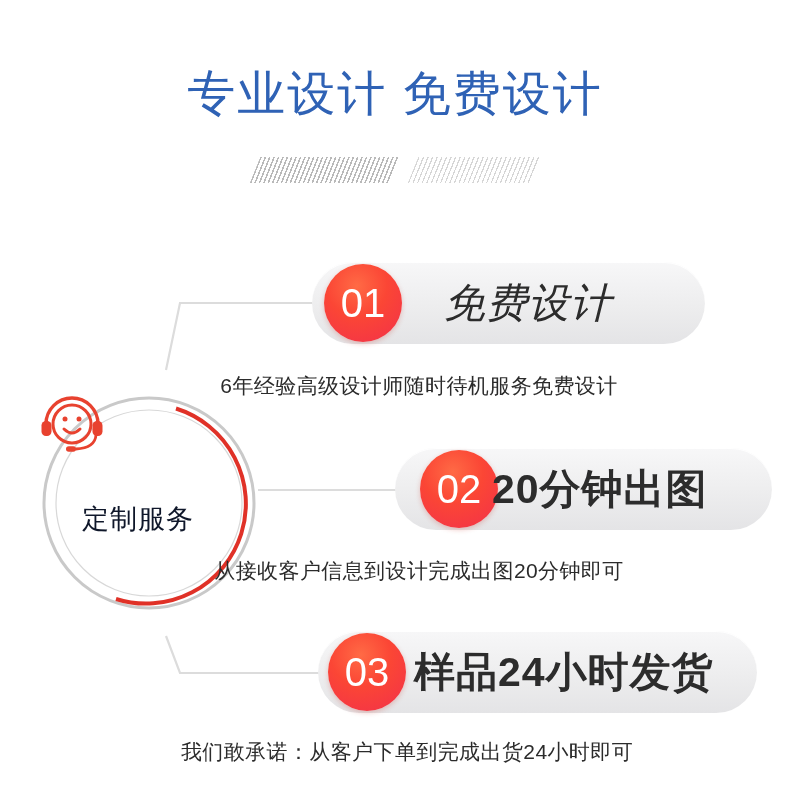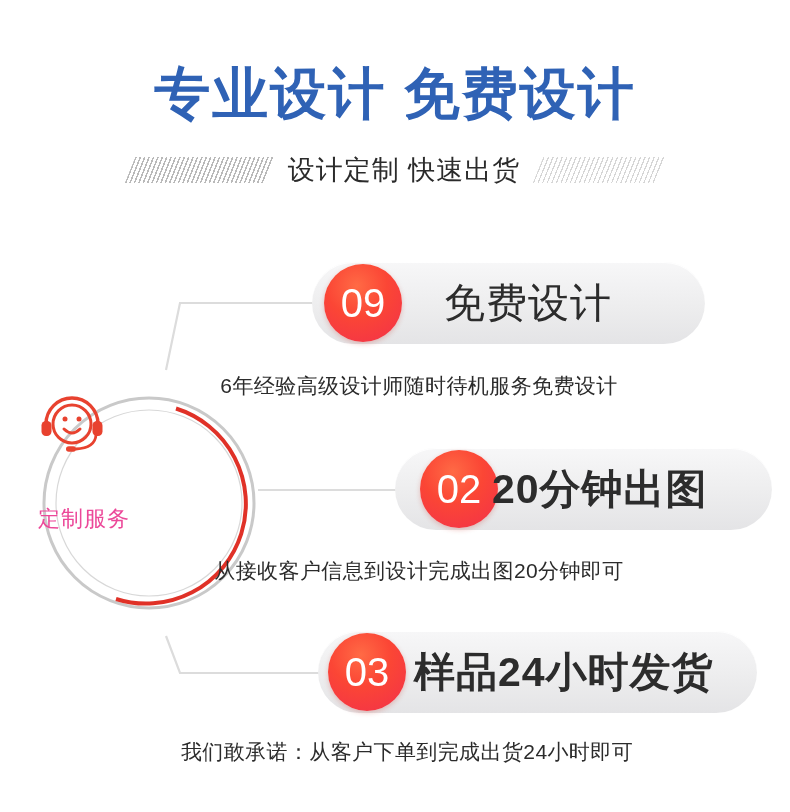--- a/index.html
+++ b/index.html
@@ -28,23 +28,23 @@
     top: 0;
     width: 790px;
     height: 210px;
   }
   .main-title {
     position: absolute;
     left: 0;
     top: 48px;
     width: 790px;
     text-align: center;
-    font-size: 56px;
+    font-size: 48px;
     line-height: 92px;
-    font-weight: bold;
+    font-weight: normal;
     letter-spacing: 2px;
     color: #2f62b5;
     white-space: nowrap;
   }
   .subtitle-row {
     position: absolute;
     left: 0;
     top: 152px;
     width: 790px;
     height: 36px;
@@ -109,24 +109,24 @@
     left: 61px;
     top: 42px;
     width: 68px;
     height: 62px;
   }
   .hub-label {
     position: absolute;
     left: 0;
     top: 110px;
     width: 200px;
-    text-align: left;
-    font-size: 22px;
+    text-align: center;
+    font-size: 27px;
     line-height: 34px;
-    color: #ec4899;
+    color: #0f172a;
     letter-spacing: 1px;
     white-space: nowrap;
   }
 
   
   .feature {
     position: absolute;
   }
   .pill {
     position: absolute;
@@ -180,21 +180,20 @@
 </head>
 <body>
 
 <div id="root">
 
   <div class="header">
     <div class="main-title">专业设计 免费设计</div>
 
     <div class="subtitle-row">
       <div class="hatch hatch-left"></div>
-      <div class="subtitle-text">设计定制 快速出货</div>
       <div class="hatch hatch-right"></div>
     </div>
   </div>
 
   <svg class="connectors" width="790" height="812">
 
     <polyline points="166,370 180,303 318,303" fill="none" stroke="#dcdcdc" stroke-width="2.2"></polyline>
 
     <line x1="258" y1="490" x2="402" y2="490" stroke="#dcdcdc" stroke-width="2.2"></line>
 
@@ -230,23 +229,23 @@
 
       <rect x="28" y="54.2" width="10" height="5.6" rx="2.8" fill="#e8422f"></rect>
     </svg>
 
     <div class="hub-label">定制服务</div>
   </div>
 
   <div class="feature">
     <div class="pill" style="left:312px; top:262px; width:393px;"></div>
     <div class="badge" style="left:324px; top:264px;">
-      <span class="badge-num">09</span>
-    </div>
-    <div class="feature-title" style="left:444px; top:278px;">免费设计</div>
+      <span class="badge-num">01</span>
+    </div>
+    <div class="feature-title" style="left:444px; top:278px;font-style:italic;">免费设计</div>
     <div class="feature-desc desc-1" style="top:372px;">6年经验高级设计师随时待机服务免费设计</div>
   </div>
 
   <div class="feature">
     <div class="pill" style="left:395px; top:448px; width:377px;"></div>
     <div class="badge" style="left:420px; top:450px;">
       <span class="badge-num">02</span>
     </div>
     <div class="feature-title" style="left:492px; top:464px;font-weight:bold;">20分钟出图</div>
     <div class="feature-desc desc-2" style="top:557px;">从接收客户信息到设计完成出图20分钟即可</div>

